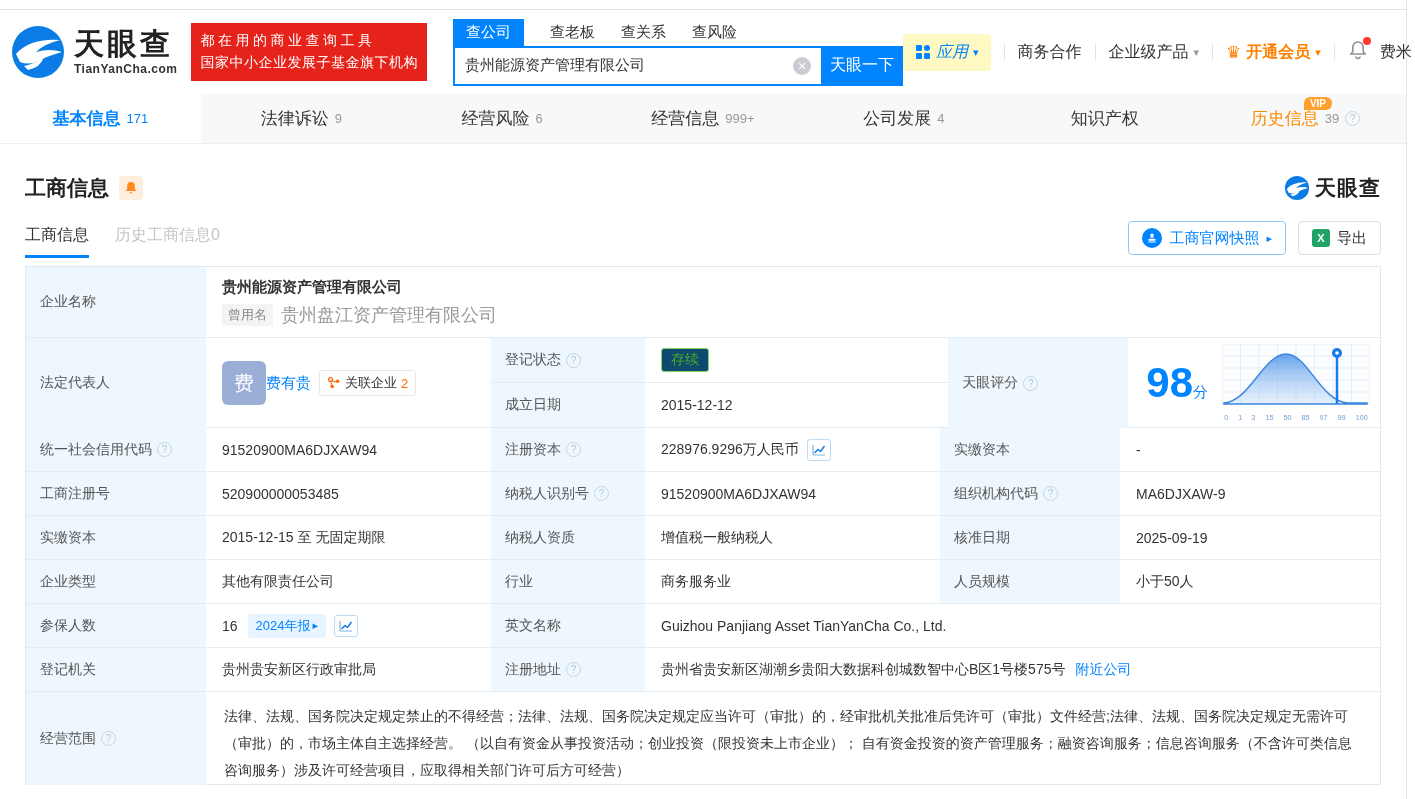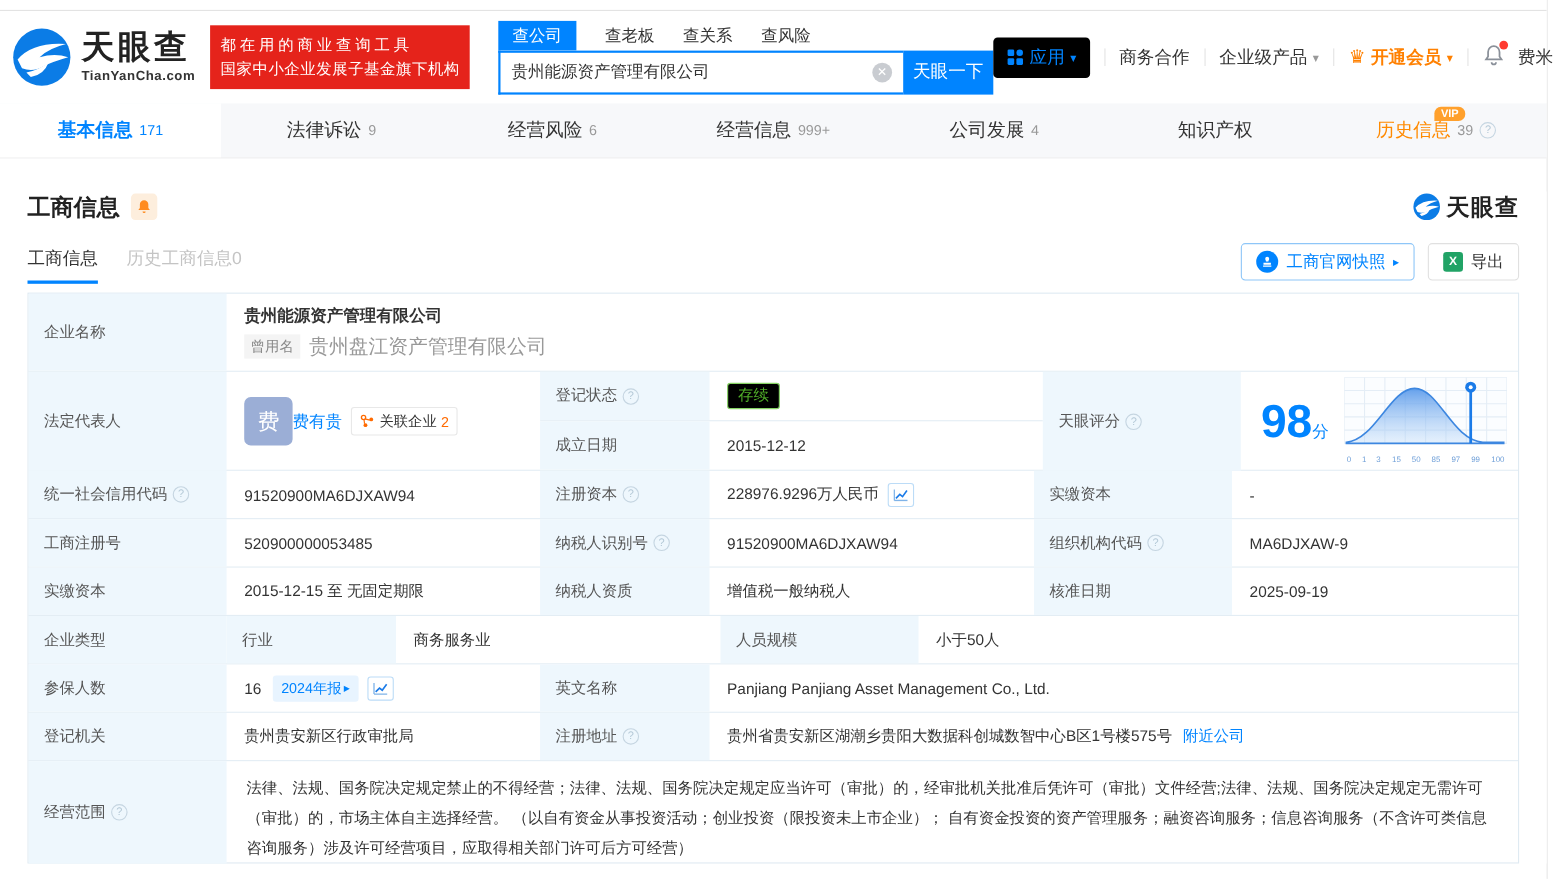--- a/index.html
+++ b/index.html
@@ -28,21 +28,21 @@
   .search-tab.active { background:#0084ff; color:#fff; padding:4px 13px; }
   .search-row { display:flex; margin-top:0; }
   .search-input-wrap { position:relative; width:368px; }
   .search-input { width:100%; height:40px; border:2px solid #0084ff; border-right:none; padding:0 34px 0 10px; font-size:15px; color:#333; outline:none; font-family:inherit; }
   .clear-icon { position:absolute; right:10px; top:11px; width:18px; height:18px; border-radius:50%; background:#c9ccd1; color:#fff; font-size:11px; line-height:18px; text-align:center; cursor:pointer; }
   .search-btn { width:82px; height:40px; background:#0084ff; color:#fff; font-size:16px; border:none; cursor:pointer; font-family:inherit; }
 
   .top-nav { display:flex; align-items:center; margin-left:auto; gap:0; font-size:16px; color:#333; }
   .nav-sep { width:1px; height:16px; background:#e3e3e3; margin:0 13px; }
   .nav-item { display:flex; align-items:center; gap:5px; cursor:pointer; white-space:nowrap; }
-  .apps-chip { background:#000000; color:#0084ff; padding:8px 12px; border-radius:4px; }
+  .apps-chip { background:#fef9c3; color:#0084ff; padding:8px 12px; border-radius:4px;font-style:italic; }
   .caret { font-size:11px; color:#999; }
   .apps-chip .caret { color:#0084ff; }
   .vip-link { color:#ff8000; font-weight:bold; }
   .vip-link .caret { color:#ff8000; }
   .bell-wrap { position:relative; cursor:pointer; }
   .bell-dot { position:absolute; top:-3px; right:-3px; width:8px; height:8px; border-radius:50%; background:#ff3b30; }
 
   
   .main-tabs { height:50px; display:flex; background:#f7f8fa; border-bottom:1px solid #efefef; }
   .main-tab { flex:1; display:flex; align-items:center; justify-content:center; gap:6px; font-size:17px; color:#333; cursor:pointer; position:relative; }
@@ -91,21 +91,21 @@
   .avatar { width:44px; height:44px; border-radius:6px; background:#9baed6; color:#fff; font-size:20px; display:flex; align-items:center; justify-content:center; flex-shrink:0; }
   .link { color:#0084ff; cursor:pointer; text-decoration:none; }
   .related-badge { display:flex; align-items:center; gap:4px; border:1px solid #e8e8e8; border-radius:3px; padding:3px 7px; margin-left:8px; cursor:pointer; background:#fff; }
   .related-badge .rb-label { font-size:13px; color:#333; }
   .related-badge .rb-count { font-size:13px; color:#ff6a00; }
 
   .mid-stack { width:485px; display:flex; flex-direction:column; }
   .mid-sub { display:flex; height:45px; }
   .mid-sub + .mid-sub { border-top:1px solid #e3edf4; }
 
-  .status-badge { background:#000000; border:1px solid #86d364; color:#4fad28; font-size:14px; padding:2px 9px; border-radius:3px; }
+  .status-badge { background:#0c4a6e; border:1px solid #86d364; color:#4fad28; font-size:14px; padding:2px 9px; border-radius:3px; }
 
   .score-cell { display:flex; align-items:center; gap:14px; padding:0 10px 0 18px; flex:1; }
   .score-num { font-size:42px; font-weight:bold; color:#0084ff; line-height:1; }
   .score-unit { font-size:15px; color:#0084ff; }
   .score-chart { width:148px; }
   .tick-row { display:flex; justify-content:space-between; padding:0 2px; margin-top:1px; }
   .tick-row span { font-size:8px; color:#6f9fd8; transform:scale(.9); }
 
   .chart-btn { width:24px; height:22px; border:1px solid #bcdcf7; border-radius:3px; display:flex; align-items:center; justify-content:center; margin-left:8px; cursor:pointer; background:#fff; }
   .report-badge { display:flex; align-items:center; gap:2px; background:#e8f4ff; color:#0084ff; font-size:13px; padding:3px 8px; border-radius:3px; margin-left:10px; cursor:pointer; }
@@ -436,20 +436,23 @@
           </div>
         <div class="vcell w-v3">
             <span>2025-09-19</span>
           </div>
       </div>
 
       <div class="row h44">
         <div class="lcell w-l1">
             <span>企业类型</span>
           </div>
+        <div class="vcell w-v1">
+            <span>其他有限责任公司</span>
+          </div>
         <div class="lcell w-l2">
             <span>行业</span>
           </div>
         <div class="vcell w-v2">
             <span>商务服务业</span>
           </div>
         <div class="lcell w-l3">
             <span>人员规模</span>
           </div>
         <div class="vcell w-v3">
@@ -471,21 +474,21 @@
             <svg width="14" height="12" viewBox="0 0 14 12">
                 <path d="M1 11 L1 1 M1 11 L13 11" stroke="#7fb3e8" stroke-width="1.2" fill="none"></path>
                 <path d="M2.5 9 L6 5.5 L8.5 7.5 L12.5 2" stroke="#1b7be8" stroke-width="1.5" fill="none"></path>
               </svg>
           </span>
         </div>
         <div class="lcell w-l2">
             <span>英文名称</span>
           </div>
         <div class="vcell" style="flex:1">
-            <span>Panjiang Panjiang Asset Management Co., Ltd.</span>
+            <span>Guizhou Panjiang Asset TianYanCha Co., Ltd.</span>
           </div>
       </div>
 
       <div class="row h44">
         <div class="lcell w-l1">
             <span>登记机关</span>
           </div>
         <div class="vcell w-v1">
             <span>贵州贵安新区行政审批局</span>
           </div>

